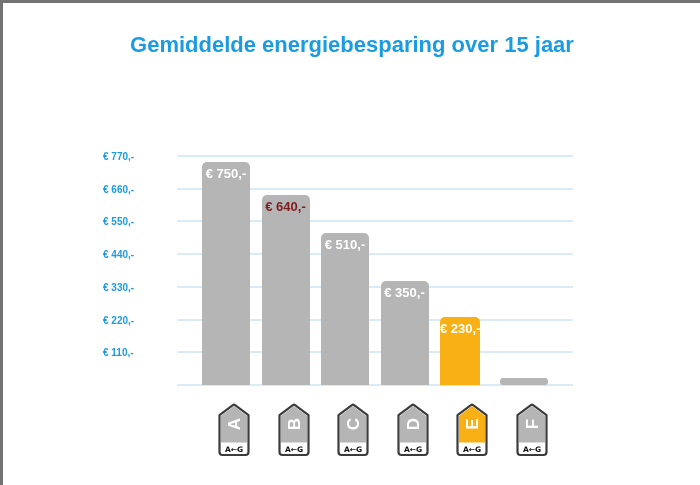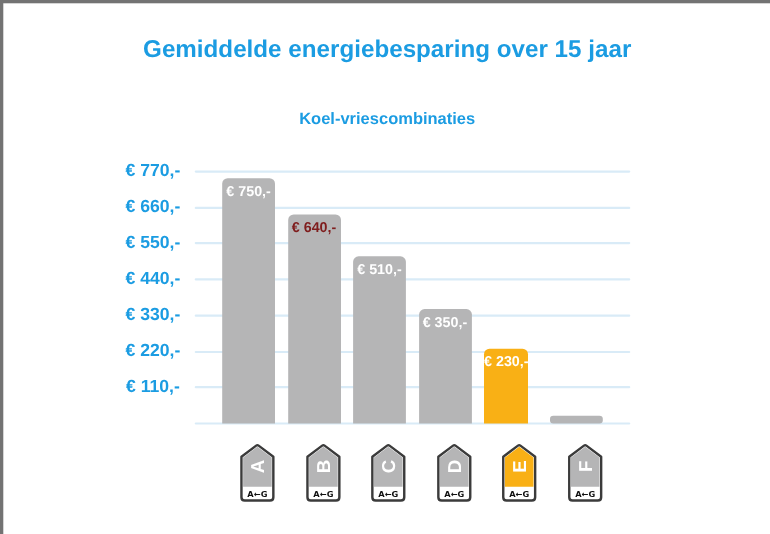--- a/index.html
+++ b/index.html
@@ -21,42 +21,41 @@
     text-align:center;font-size:15px;font-weight:bold;
   }
   .plot{
     position:absolute;left:174px;top:140px;width:396px;height:242px;
   }
   .gridline{
     position:absolute;left:0;width:100%;height:2px;border-radius:1px;
   }
   .ytick{
     position:absolute;left:100px;width:72px;
-    text-align:center;font-size:16px;font-weight:bold;
+    text-align:left;font-size:10px;font-weight:bold;
     transform:translateY(-50%);
     white-space:nowrap;
   }
   .bar{
     position:absolute;bottom:0;
     border-radius:5px 5px 0 0;
   }
   .bar.stub{border-radius:3px;}
   .bar-label{
     text-align:center;padding-top:4px;
     font-size:13px;font-weight:bold;color:#fff;
     white-space:nowrap;
   }
   .energy-icon{position:absolute;width:34px;height:56px;}
 </style>
 </head>
 <body>
 
 <div class="frame">
   <div class="title" style="color: rgb(27, 156, 226);">Gemiddelde energiebesparing over 15 jaar</div>
-  <div class="subtitle" style="color: rgb(27, 156, 226);">Koel-vriescombinaties</div>
   <div class="plot">
       <div class="gridline" style="background: rgb(217, 235, 247); bottom: -1px;"></div>
       <div class="gridline" style="background: rgb(217, 235, 247); bottom: 228px;"></div>
       <div class="gridline" style="background: rgb(217, 235, 247); bottom: 195.286px;"></div>
       <div class="gridline" style="background: rgb(217, 235, 247); bottom: 162.571px;"></div>
       <div class="gridline" style="background: rgb(217, 235, 247); bottom: 129.857px;"></div>
       <div class="gridline" style="background: rgb(217, 235, 247); bottom: 97.1429px;"></div>
       <div class="gridline" style="background: rgb(217, 235, 247); bottom: 64.4286px;"></div>
       <div class="gridline" style="background: rgb(217, 235, 247); bottom: 31.7143px;"></div>
       <div class="bar" style="left: 25px; width: 48px; height: 223px; background: rgb(181, 181, 182);">

